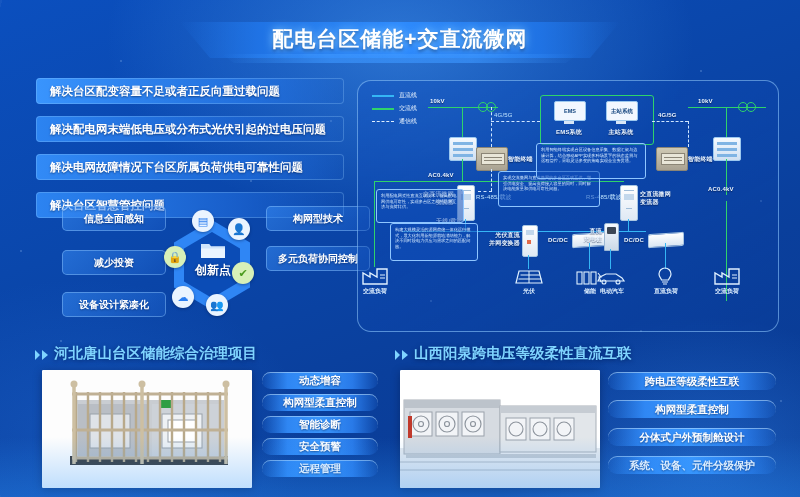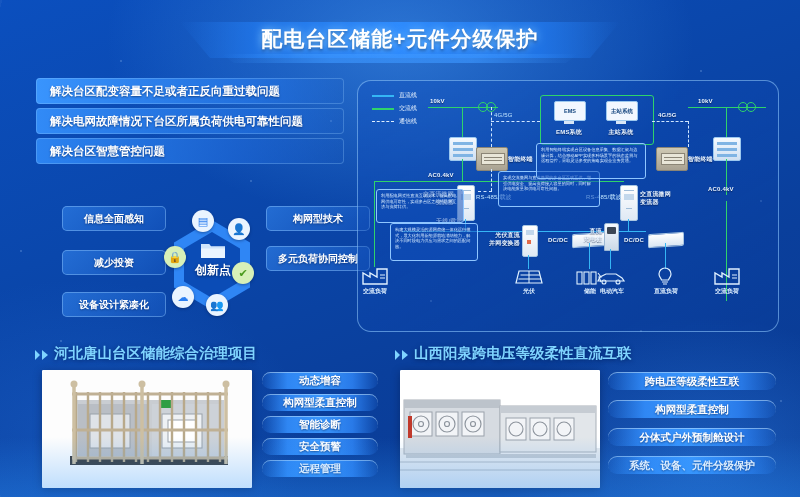--- a/index.html
+++ b/index.html
@@ -41,21 +41,21 @@
   }
   .title-text{
     position:absolute;left:0;top:9px;width:440px;text-align:center;
     font-size:21px;font-weight:bold;color:#ffffff;letter-spacing:1px;
     text-shadow:0 0 10px rgba(140,210,255,.95),0 2px 3px rgba(0,30,80,.55);
   }
 
   
   .bullets{position:absolute;left:36px;top:78px;width:308px;}
   .bullet{
-    position:relative;margin-bottom:4px;padding:5px 10px 5px 14px;
+    position:relative;margin-bottom:12px;padding:5px 10px 5px 14px;
     border-radius:4px;color:#ffffff;font-size:11.5px;line-height:16px;font-weight:bold;
     background:linear-gradient(90deg,rgba(46,135,245,.95) 0%,rgba(30,104,215,.70) 65%,rgba(24,88,190,.15) 100%);
     box-shadow:inset 0 0 0 1px rgba(150,205,255,.30);
     text-shadow:0 1px 2px rgba(0,25,70,.55);
   }
   .bullet.b1{background:linear-gradient(90deg,rgba(58,150,255,.98) 0%,rgba(36,116,228,.80) 70%,rgba(26,94,198,.2) 100%);}
   .bullet.b3{background:linear-gradient(90deg,rgba(52,142,250,.95) 0%,rgba(32,110,222,.75) 70%,rgba(24,90,194,.18) 100%);}
 
   
   .hexwrap{position:absolute;left:62px;top:202px;width:300px;height:128px;}
@@ -196,25 +196,26 @@
     <div class="dot" style="left:430px;top:300px"></div>
     <div class="dot" style="left:250px;top:180px"></div>
     <div class="dot" style="left:780px;top:400px"></div>
     <div class="dot" style="left:20px;top:250px"></div>
     <div class="dot" style="left:640px;top:330px"></div>
   </div>
 
   <div class="title-wrap">
     <div class="title-band"></div>
     <div class="title-band2"></div>
-    <div class="title-text">配电台区储能+元件分级保护</div>
+    <div class="title-text">配电台区储能+交直流微网</div>
   </div>
 
   <div class="bullets">
     <div class="bullet b1">解决台区配变容量不足或者正反向重过载问题</div>
+    <div class="bullet b2">解决配电网末端低电压或分布式光伏引起的过电压问题</div>
     <div class="bullet b3">解决电网故障情况下台区所属负荷供电可靠性问题</div>
     <div class="bullet b4">解决台区智慧管控问题</div>
   </div>
 
   <div class="hexwrap">
     <div class="hexlabel hl2">减少投资</div>
     <div class="hexlabel hl1">信息全面感知</div>
     <div class="hexlabel hl3">设备设计紧凑化</div>
     <div class="hexlabel hl4">构网型技术</div>
     <div class="hexlabel hl5">多元负荷协同控制</div>

